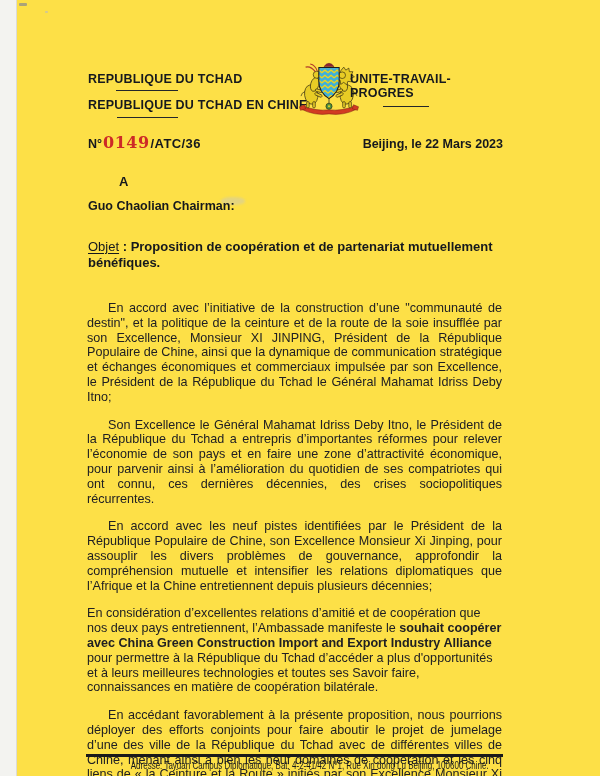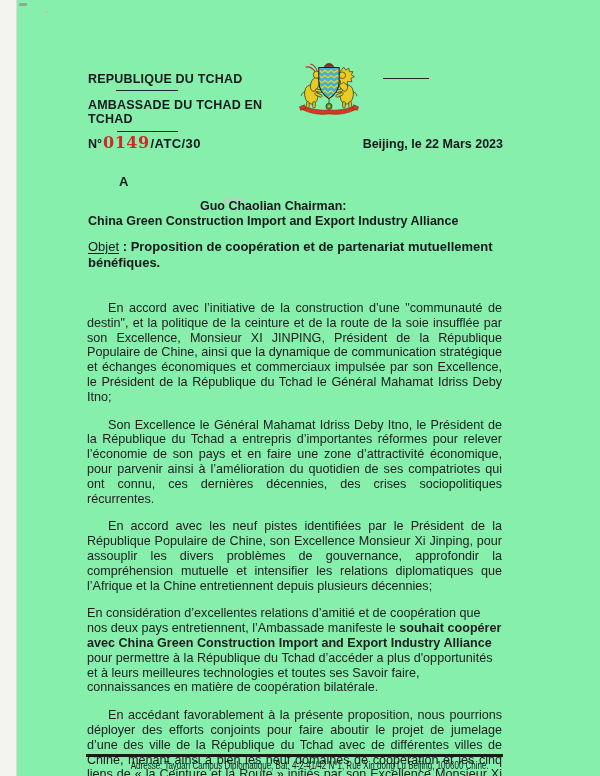--- a/index.html
+++ b/index.html
@@ -1,16 +1,16 @@
 <!DOCTYPE html>
 <html><head>
 <meta charset="utf-8">
 <style>
   html,body{margin:0;padding:0;width:600px;height:776px;overflow:hidden;background:#fbfbfa;}
-  .page{position:relative;width:600px;height:776px;background:#86efac;overflow:hidden;
+  .page{position:relative;width:600px;height:776px;background:#fde047;overflow:hidden;
         font-family:"Liberation Sans",sans-serif;color:#1e1e1e;}
   .scan-strip{position:absolute;left:0;top:0;width:16px;height:776px;background:#f3f3f0;border-right:1px solid #dcdbd6;}
   .speck{position:absolute;border-radius:1px;}
   .speck1{left:19px;top:3px;width:8px;height:3px;background:#8f8f8a;opacity:.75;}
   .speck2{left:45px;top:11px;width:3px;height:2px;background:#bdbdb8;opacity:.7;}
   .smudge{position:absolute;left:221px;top:197px;width:24px;height:8px;background:#c7c7c3;opacity:.45;border-radius:45%;filter:blur(1px);}
 
   
   .hdr-left{position:absolute;left:88px;top:72px;width:220px;font-weight:700;font-size:12.5px;color:#16191e;letter-spacing:.2px;}
   .rule{height:0;border-top:1.7px solid #24262a;}
@@ -54,21 +54,21 @@
 <div class="page">
 
   <div class="scan-strip"></div>
   <div class="speck speck1"></div>
   <div class="speck speck2"></div>
   <div class="smudge"></div>
 
   <div class="hdr-left">
     <div>REPUBLIQUE DU TCHAD</div>
     <div class="rule rule1"></div>
-    <div>AMBASSADE DU TCHAD EN TCHAD</div>
+    <div>REPUBLIQUE DU TCHAD EN CHINE</div>
     <div class="rule rule2"></div>
   </div>
 
   <div class="arms">
     <svg viewBox="0 0 160 116" aria-hidden="true">
 
       <path d="M26,95 Q52,108 80,104 Q108,108 134,95 L131,88 Q106,99 80,96 Q54,99 29,88 Z" fill="#d23b22" stroke="#7a1f12" stroke-width="1"></path>
       <path d="M22,90 l10,-4 2,8 -10,3 z" fill="#d23b22" stroke="#7a1f12" stroke-width="1"></path>
       <path d="M138,90 l-10,-4 -2,8 10,3 z" fill="#d23b22" stroke="#7a1f12" stroke-width="1"></path>
 
@@ -117,34 +117,34 @@
       </g>
       <path d="M60,13 h40 v27 c0,18 -10,28 -20,34 c-10,-6 -20,-16 -20,-34 z" fill="none" stroke="#1c1c1c" stroke-width="2"></path>
 
       <line x1="80" y1="74" x2="80" y2="84" stroke="#333" stroke-width="1.6"></line>
       <circle cx="80" cy="89" r="6" fill="#55933c" stroke="#23331a" stroke-width="1.4"></circle>
       <circle cx="80" cy="89" r="2" fill="#ead31f"></circle>
     </svg>
   </div>
 
   <div class="hdr-right">
+    <div>UNITE-TRAVAIL- PROGRES</div>
     <div class="rule rule3"></div>
   </div>
 
   <div class="ref-row">
     <div class="ref-no">
-      <span class="ref-prefix">N°</span><span class="ref-number">0149</span><span class="ref-suffix">/ATC/30</span>
+      <span class="ref-prefix">N°</span><span class="ref-number">0149</span><span class="ref-suffix">/ATC/36</span>
     </div>
     <div class="date-line">Beijing, le 22 Mars 2023</div>
   </div>
 
   <div class="salutation">A</div>
   <div class="recipient">
     <div>Guo Chaolian Chairman:</div>
-    <div>China Green Construction Import and Export Industry Alliance</div>
   </div>
 
   <div class="subject">
     <span class="label">Objet</span><span class="rest"> : </span><span class="rest">Proposition de coopération et de partenariat mutuellement bénéfiques.</span>
   </div>
 
   <div class="body">
     <p>En accord avec l’initiative de la construction d’une "communauté de destin", et la politique de la ceinture et de la route de la soie insufflée par son Excellence, Monsieur XI JINPING, Président de la République Populaire de Chine, ainsi que la dynamique de communication stratégique et échanges économiques et commerciaux impulsée par son Excellence, le Président de la République du Tchad le Général Mahamat Idriss Deby Itno;</p>
     <p>Son Excellence le Général Mahamat Idriss Deby Itno, le Président de la République du Tchad a entrepris d’importantes réformes pour relever l’économie de son pays et en faire une zone d’attractivité économique, pour parvenir ainsi à l’amélioration du quotidien de ses compatriotes qui ont connu, ces dernières décennies, des crises sociopolitiques récurrentes.</p>
     <p>En accord avec les neuf pistes identifiées par le Président de la République Populaire de Chine, son Excellence Monsieur Xi Jinping, pour assouplir les divers problèmes de gouvernance, approfondir la compréhension mutuelle et intensifier les relations diplomatiques que l’Afrique et la Chine entretiennent depuis plusieurs décennies;</p>

